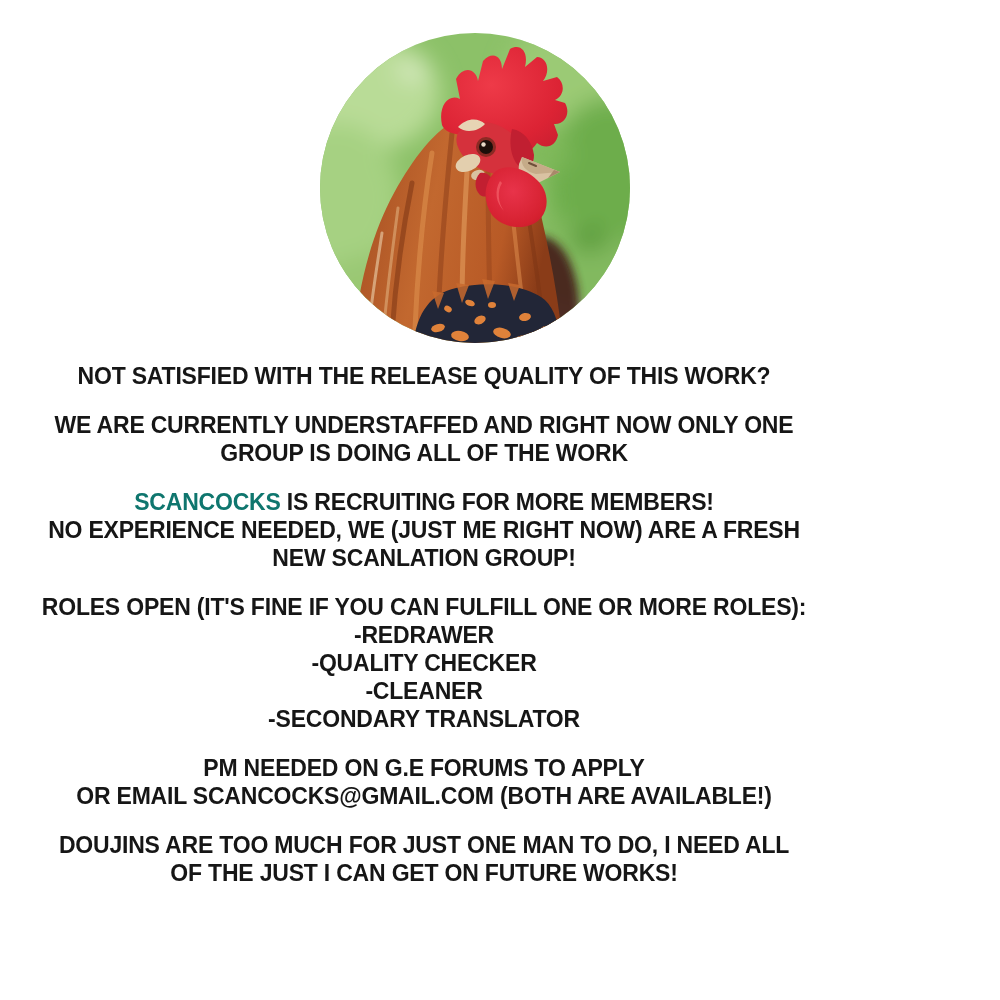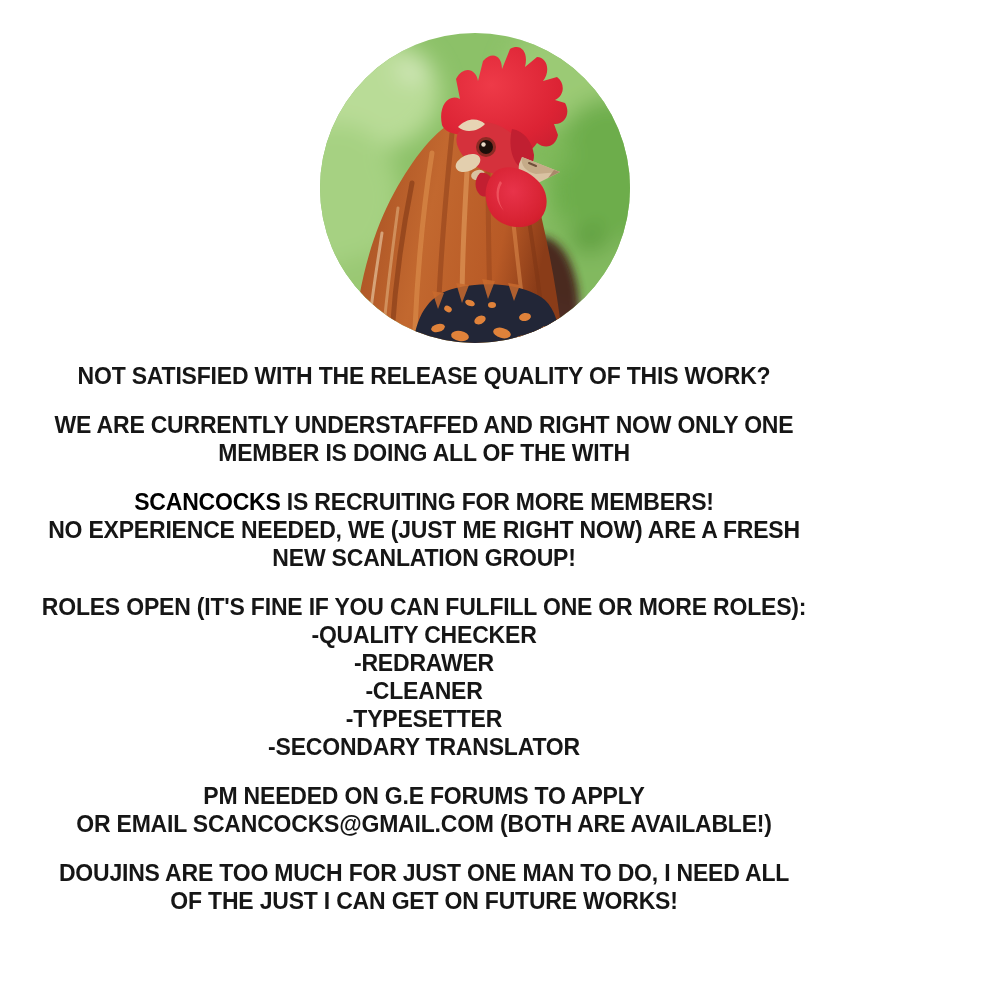--- a/index.html
+++ b/index.html
@@ -30,21 +30,21 @@
     width: 848px;
     text-align: center;
     color: #161616;
     font-weight: bold;
     font-size: 23px;
     line-height: 28px;
     letter-spacing: -0.2px;
   }
   .para { margin: 0 0 21px 0; padding: 0; }
   .line { display: block; white-space: nowrap; }
-  .brand { color: #000000; }
+  .brand { color: #0f766e; }
 </style>
 </head>
 <body>
 
 <div class="page">
 
   <div class="avatar-wrap">
     <svg width="310" height="310" viewBox="0 0 310 310" aria-hidden="true">
       <defs>
         <clipPath id="circ">
@@ -159,35 +159,34 @@
   </div>
 
   <main class="notice">
 
     <p class="para">
       <span class="line">NOT SATISFIED WITH THE RELEASE QUALITY OF THIS WORK?</span>
     </p>
 
     <p class="para">
       <span class="line">WE ARE CURRENTLY UNDERSTAFFED AND RIGHT NOW ONLY ONE</span>
-      <span class="line">MEMBER IS DOING ALL OF THE WITH</span>
+      <span class="line">GROUP IS DOING ALL OF THE WORK</span>
     </p>
 
     <p class="para">
       <span class="line"><span class="brand">SCANCOCKS</span><span> IS RECRUITING FOR MORE MEMBERS!</span></span>
       <span class="line">NO EXPERIENCE NEEDED, WE (JUST ME RIGHT NOW) ARE A FRESH</span>
       <span class="line">NEW SCANLATION GROUP!</span>
     </p>
 
     <p class="para">
       <span class="line">ROLES OPEN (IT'S FINE IF YOU CAN FULFILL ONE OR MORE ROLES):</span>
+      <span class="line">-REDRAWER</span>
       <span class="line">-QUALITY CHECKER</span>
-      <span class="line">-REDRAWER</span>
       <span class="line">-CLEANER</span>
-      <span class="line">-TYPESETTER</span>
       <span class="line">-SECONDARY TRANSLATOR</span>
     </p>
 
     <p class="para">
       <span class="line">PM NEEDED ON G.E FORUMS TO APPLY</span>
       <span class="line">OR EMAIL SCANCOCKS@GMAIL.COM (BOTH ARE AVAILABLE!)</span>
     </p>
 
     <p class="para">
       <span class="line">DOUJINS ARE TOO MUCH FOR JUST ONE MAN TO DO, I NEED ALL</span>

